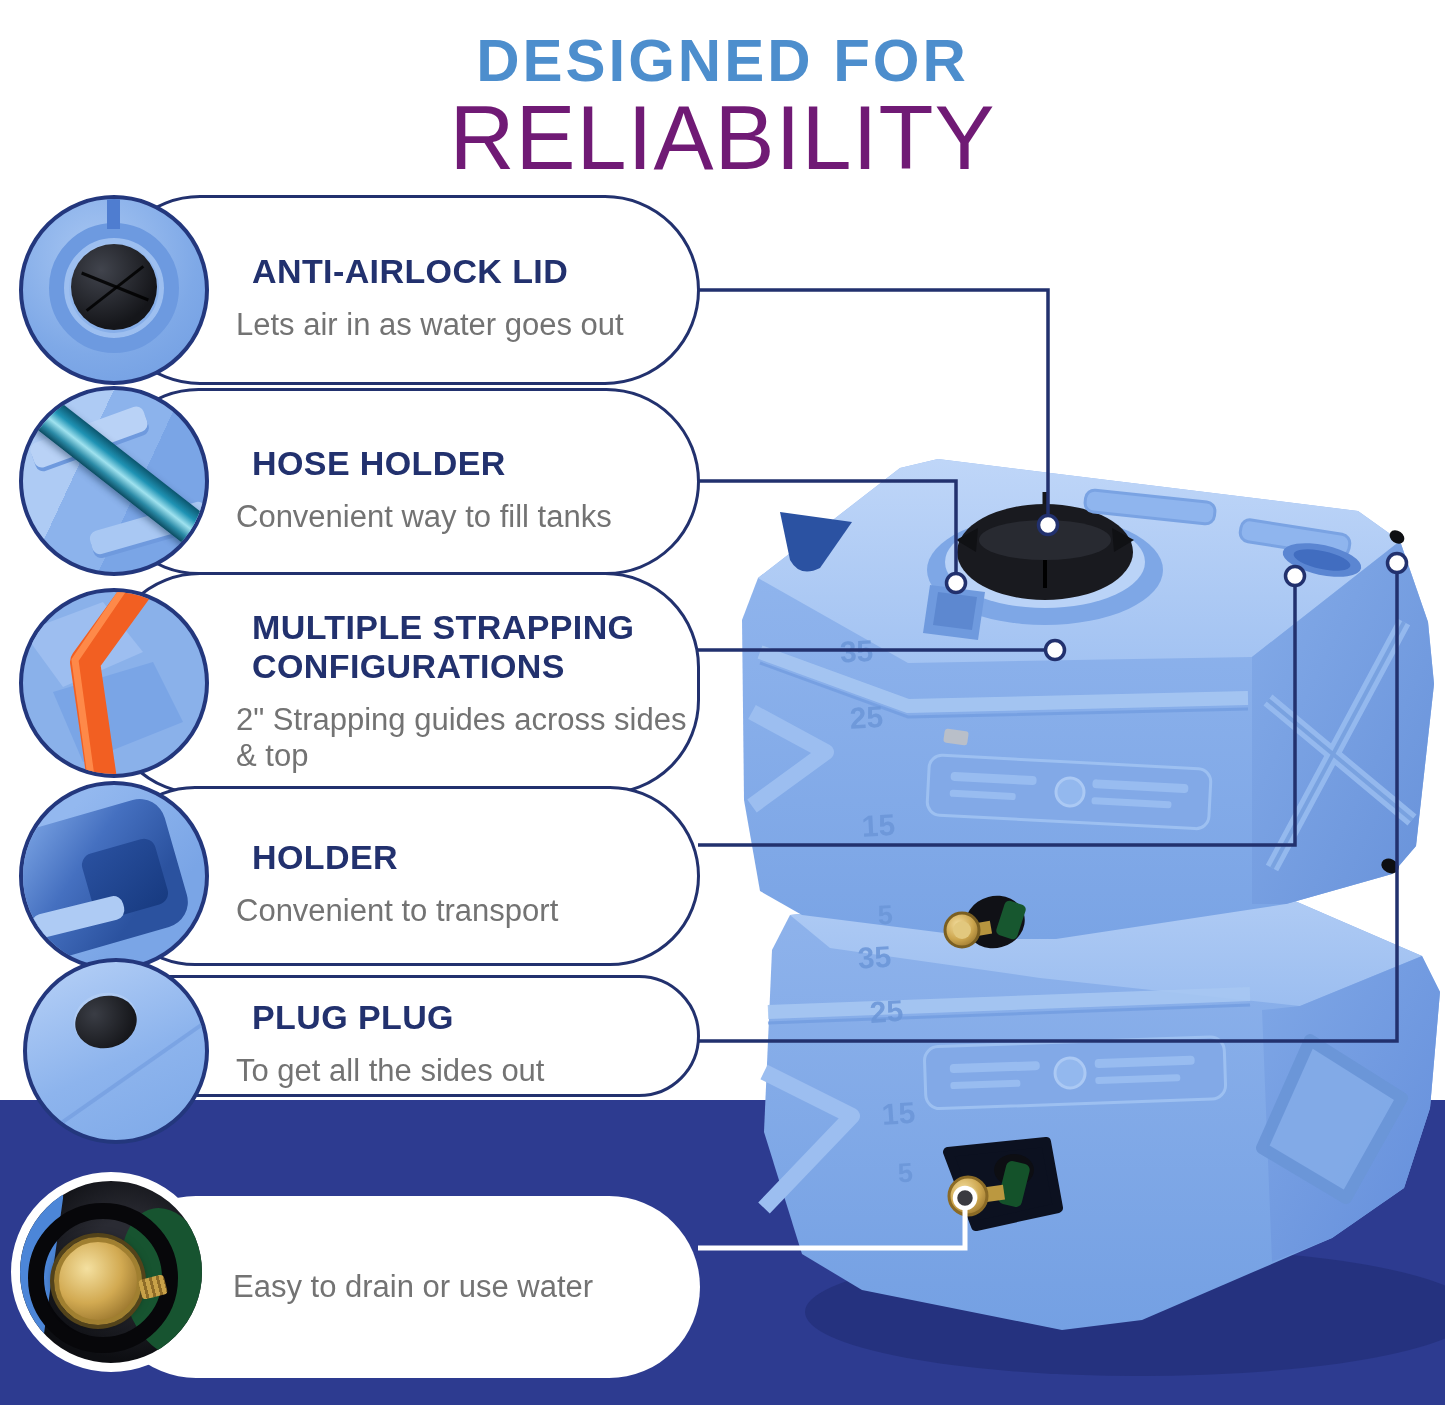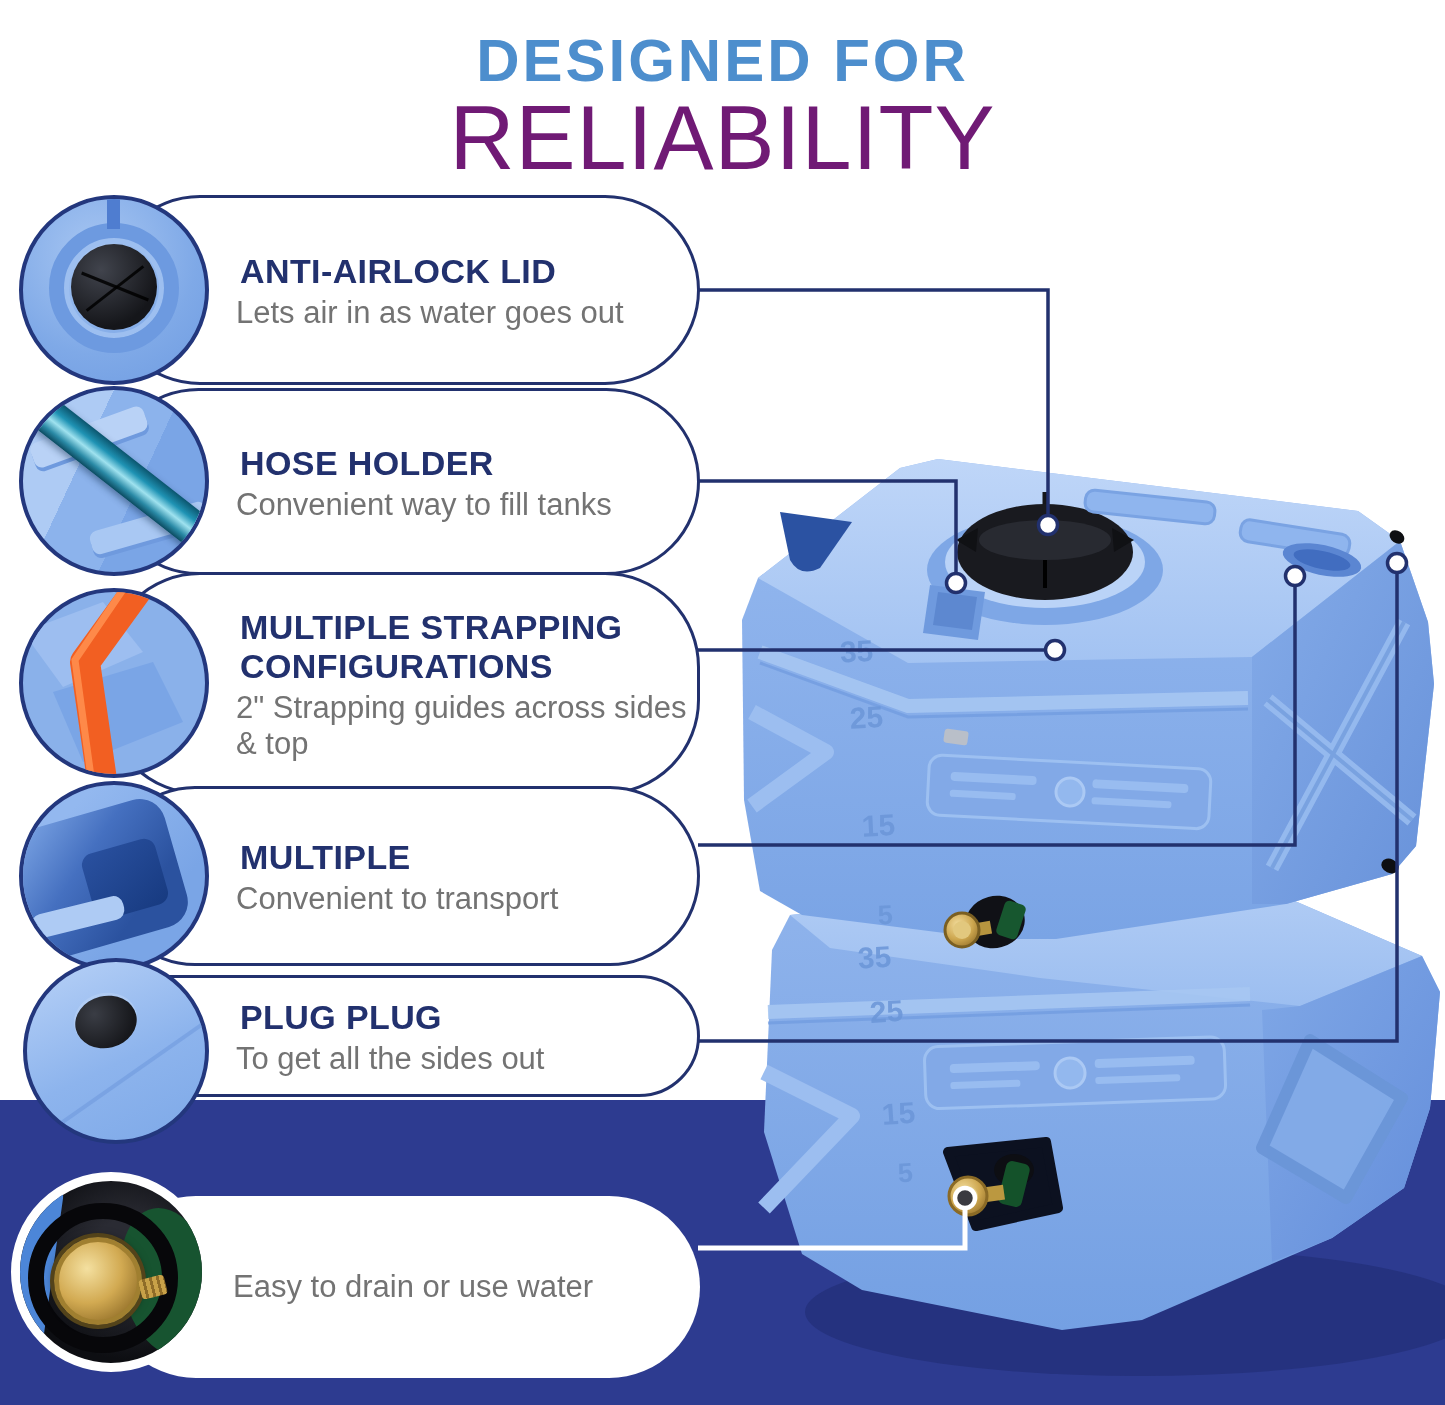--- a/index.html
+++ b/index.html
@@ -15,21 +15,21 @@
   
   svg.tanks, svg.connectors{position:absolute;left:0;top:0;}
   svg.tanks{z-index:1;}
   svg.connectors{z-index:2;}
 
   
   .feature{display:contents;}
   .pill{position:absolute;left:105px;width:595px;box-sizing:border-box;background:#ffffff;
         border:3.5px solid #22316e;border-radius:95px;display:flex;flex-direction:column;
         justify-content:center;padding-left:128px;padding-right:10px;z-index:3;}
-  .pill h3{margin:4px;font-size:34px;font-weight:700;color:#22316e;letter-spacing:.4px;line-height:1.14;}
+  .pill h3{margin:16px;font-size:34px;font-weight:700;color:#22316e;letter-spacing:.4px;line-height:1.14;}
   .pill p{margin:0;font-size:31px;font-weight:400;color:#737373;line-height:1.18;}
   .f0 .pill{top:195px;height:190px;}
   .f1 .pill{top:388px;height:187px;}
   .f2 .pill{top:572px;height:223px;}
   .f3 .pill{top:786px;height:180px;}
   .f4 .pill{top:975px;height:122px;border-radius:61px;}
   .f5 .pill{top:1196px;height:182px;border:none;border-radius:91px;}
 
   .circle{position:absolute;width:190px;height:190px;box-sizing:border-box;border-radius:50%;
           border:4px solid #23377d;overflow:hidden;background:#87aeea;z-index:4;}
@@ -281,21 +281,21 @@
         <polygon points="0,40 80,10 120,60 40,95" fill="#9dbef0"></polygon>
         <polygon points="30,100 130,70 160,130 60,170" fill="#7aa5e6"></polygon>
         <polyline points="120,-10 62,70 80,195" fill="none" stroke="#f25f22" stroke-width="30" stroke-linejoin="round"></polyline>
         <polyline points="108,-14 52,68 69,192" fill="none" stroke="#ff8e4e" stroke-width="7" opacity=".9"></polyline>
       </svg>
     </div>
   </section>
 
   <section class="feature f3">
     <div class="pill">
-      <h3>MULTIPLE</h3>
+      <h3>HOLDER</h3>
       <p>Convenient to transport</p>
     </div>
     <div class="circle photo-handle">
       <i class="hd"></i>
       <i class="hh"></i>
       <i class="hl"></i>
     </div>
   </section>
 
   <section class="feature f4">

